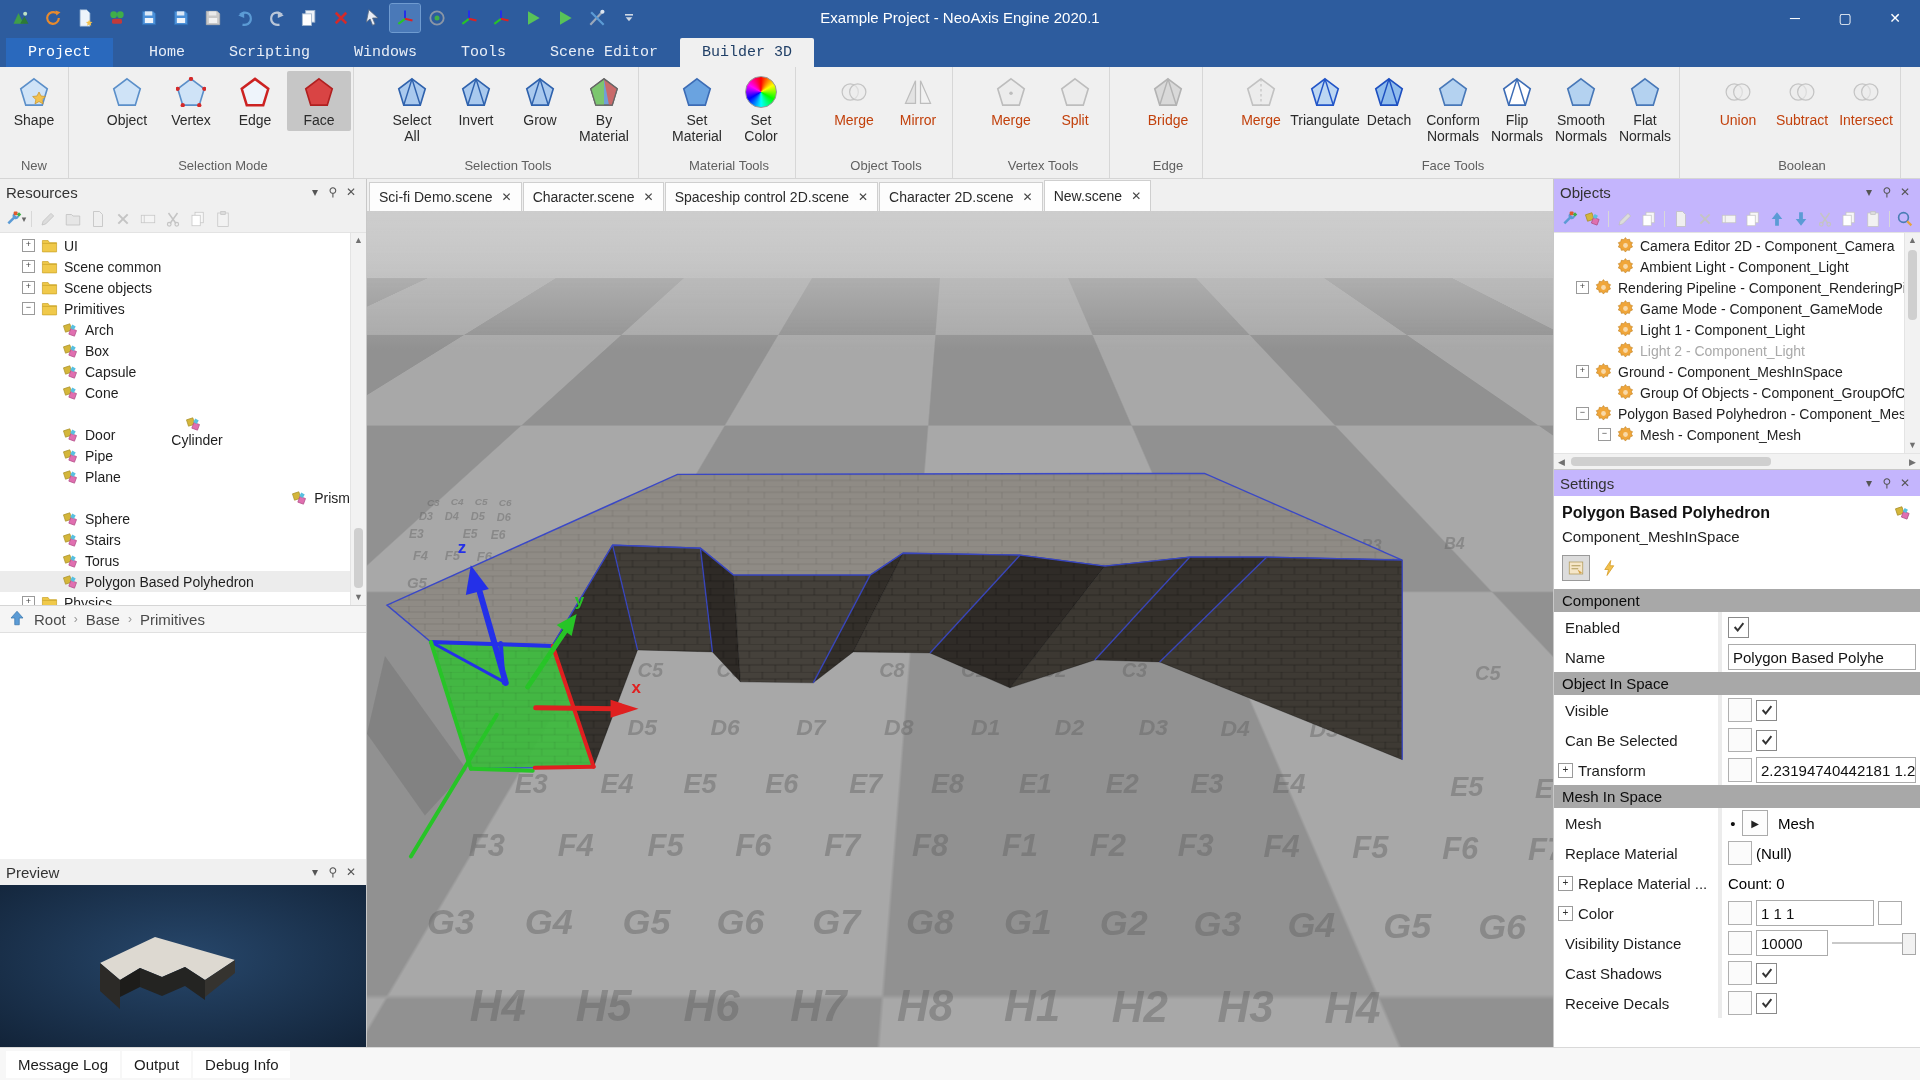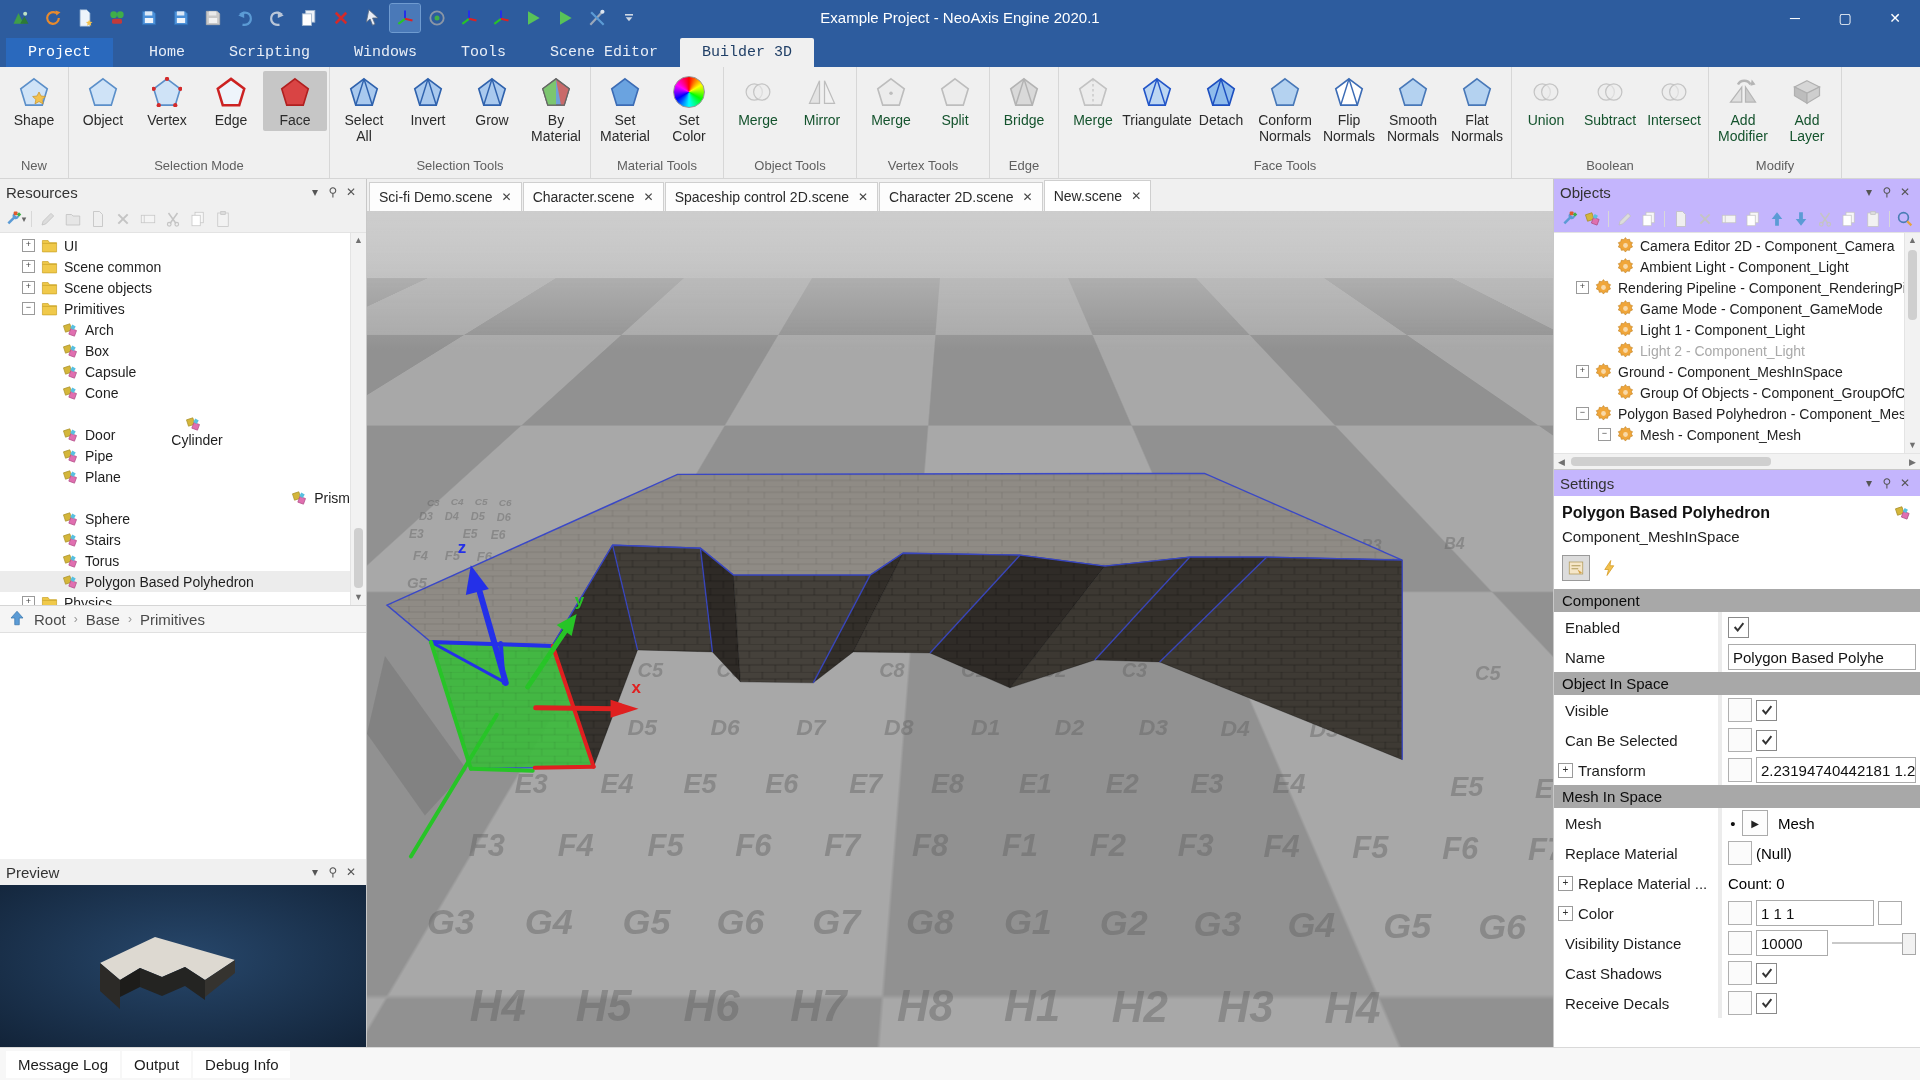--- a/index.html
+++ b/index.html
@@ -12,27 +12,27 @@
   .qat .tbico.sel{background:#4a79b8;outline:1px solid #6f9bd0;}
   .win-title{position:absolute;left:0;right:0;text-align:center;font-size:15px;pointer-events:none;}
   .win-controls{margin-left:auto;display:flex;height:35px;}
   .win-controls .wc{width:50px;height:35px;display:flex;align-items:center;justify-content:center;font-size:14px;color:#fff;}
   
   .menutabs{height:32px;background:#2d5c9e;display:flex;align-items:flex-end;padding-left:6px;flex:none;font-family:Liberation Mono, monospace;}
   .mtab{color:#e8eef7;font-size:15px;padding:6px 22px;cursor:default;}
   .mtab.project{background:#2a69bd;color:#fff;margin-right:14px;}
   .mtab.active{background:#f0f0f0;color:#203f66;border-radius:2px 2px 0 0;}
   
-  .ribbon{height:111px;background:#f0f0f0;border-bottom:1px solid #d5d5d5;display:flex;align-items:stretch;flex:none;}
+  .ribbon{height:111px;background:#f0f0f0;border-bottom:1px solid #d5d5d5;display:flex;align-items:stretch;flex:none;gap:24px;}
   .rgroup{display:flex;flex-direction:column;border-right:1px solid #d7d7d7;padding:0 2px;}
   .rbtns{flex:1;display:flex;align-items:flex-start;justify-content:center;padding-top:4px;}
   .rbtn{width:62px;display:flex;flex-direction:column;align-items:center;padding:3px 1px;border-radius:2px;}
   .rbtn .ric{height:36px;display:flex;align-items:center;justify-content:center;}
   .rbtn .rlb{font-size:14px;line-height:16px;text-align:center;color:#2b2b2b;white-space:pre-line;margin-top:2px;}
-  .rbtn.disabled .rlb{color:#14532d;}
+  .rbtn.disabled .rlb{color:#c2410c;}
   .rbtn.selected{background:#c6c6c6;}
   .rgname{height:22px;text-align:center;font-size:13px;color:#5f5f5f;line-height:20px;}
   .wheel{width:30px;height:30px;border-radius:50%;background:conic-gradient(#f00,#ff8000,#ff0,#80ff00,#0f0,#00ff80,#0ff,#0080ff,#00f,#8000ff,#f0f,#ff0080,#f00);border:1px solid #999;}
   
   .main{flex:1;display:flex;min-height:0;}
   .ldock{width:366px;flex:none;display:flex;flex-direction:column;border-right:1px solid #c8c8c8;background:#f0f0f0;}
   .rdock{width:366px;flex:none;display:flex;flex-direction:column;border-left:1px solid #c8c8c8;background:#c4b5fd;}
   .center{flex:1;display:flex;flex-direction:column;min-width:0;}
   .panelhdr{height:26px;display:flex;align-items:center;padding:0 6px;font-size:15px;color:#333;flex:none;}
   .panelhdr .ph-title{flex:1;}

